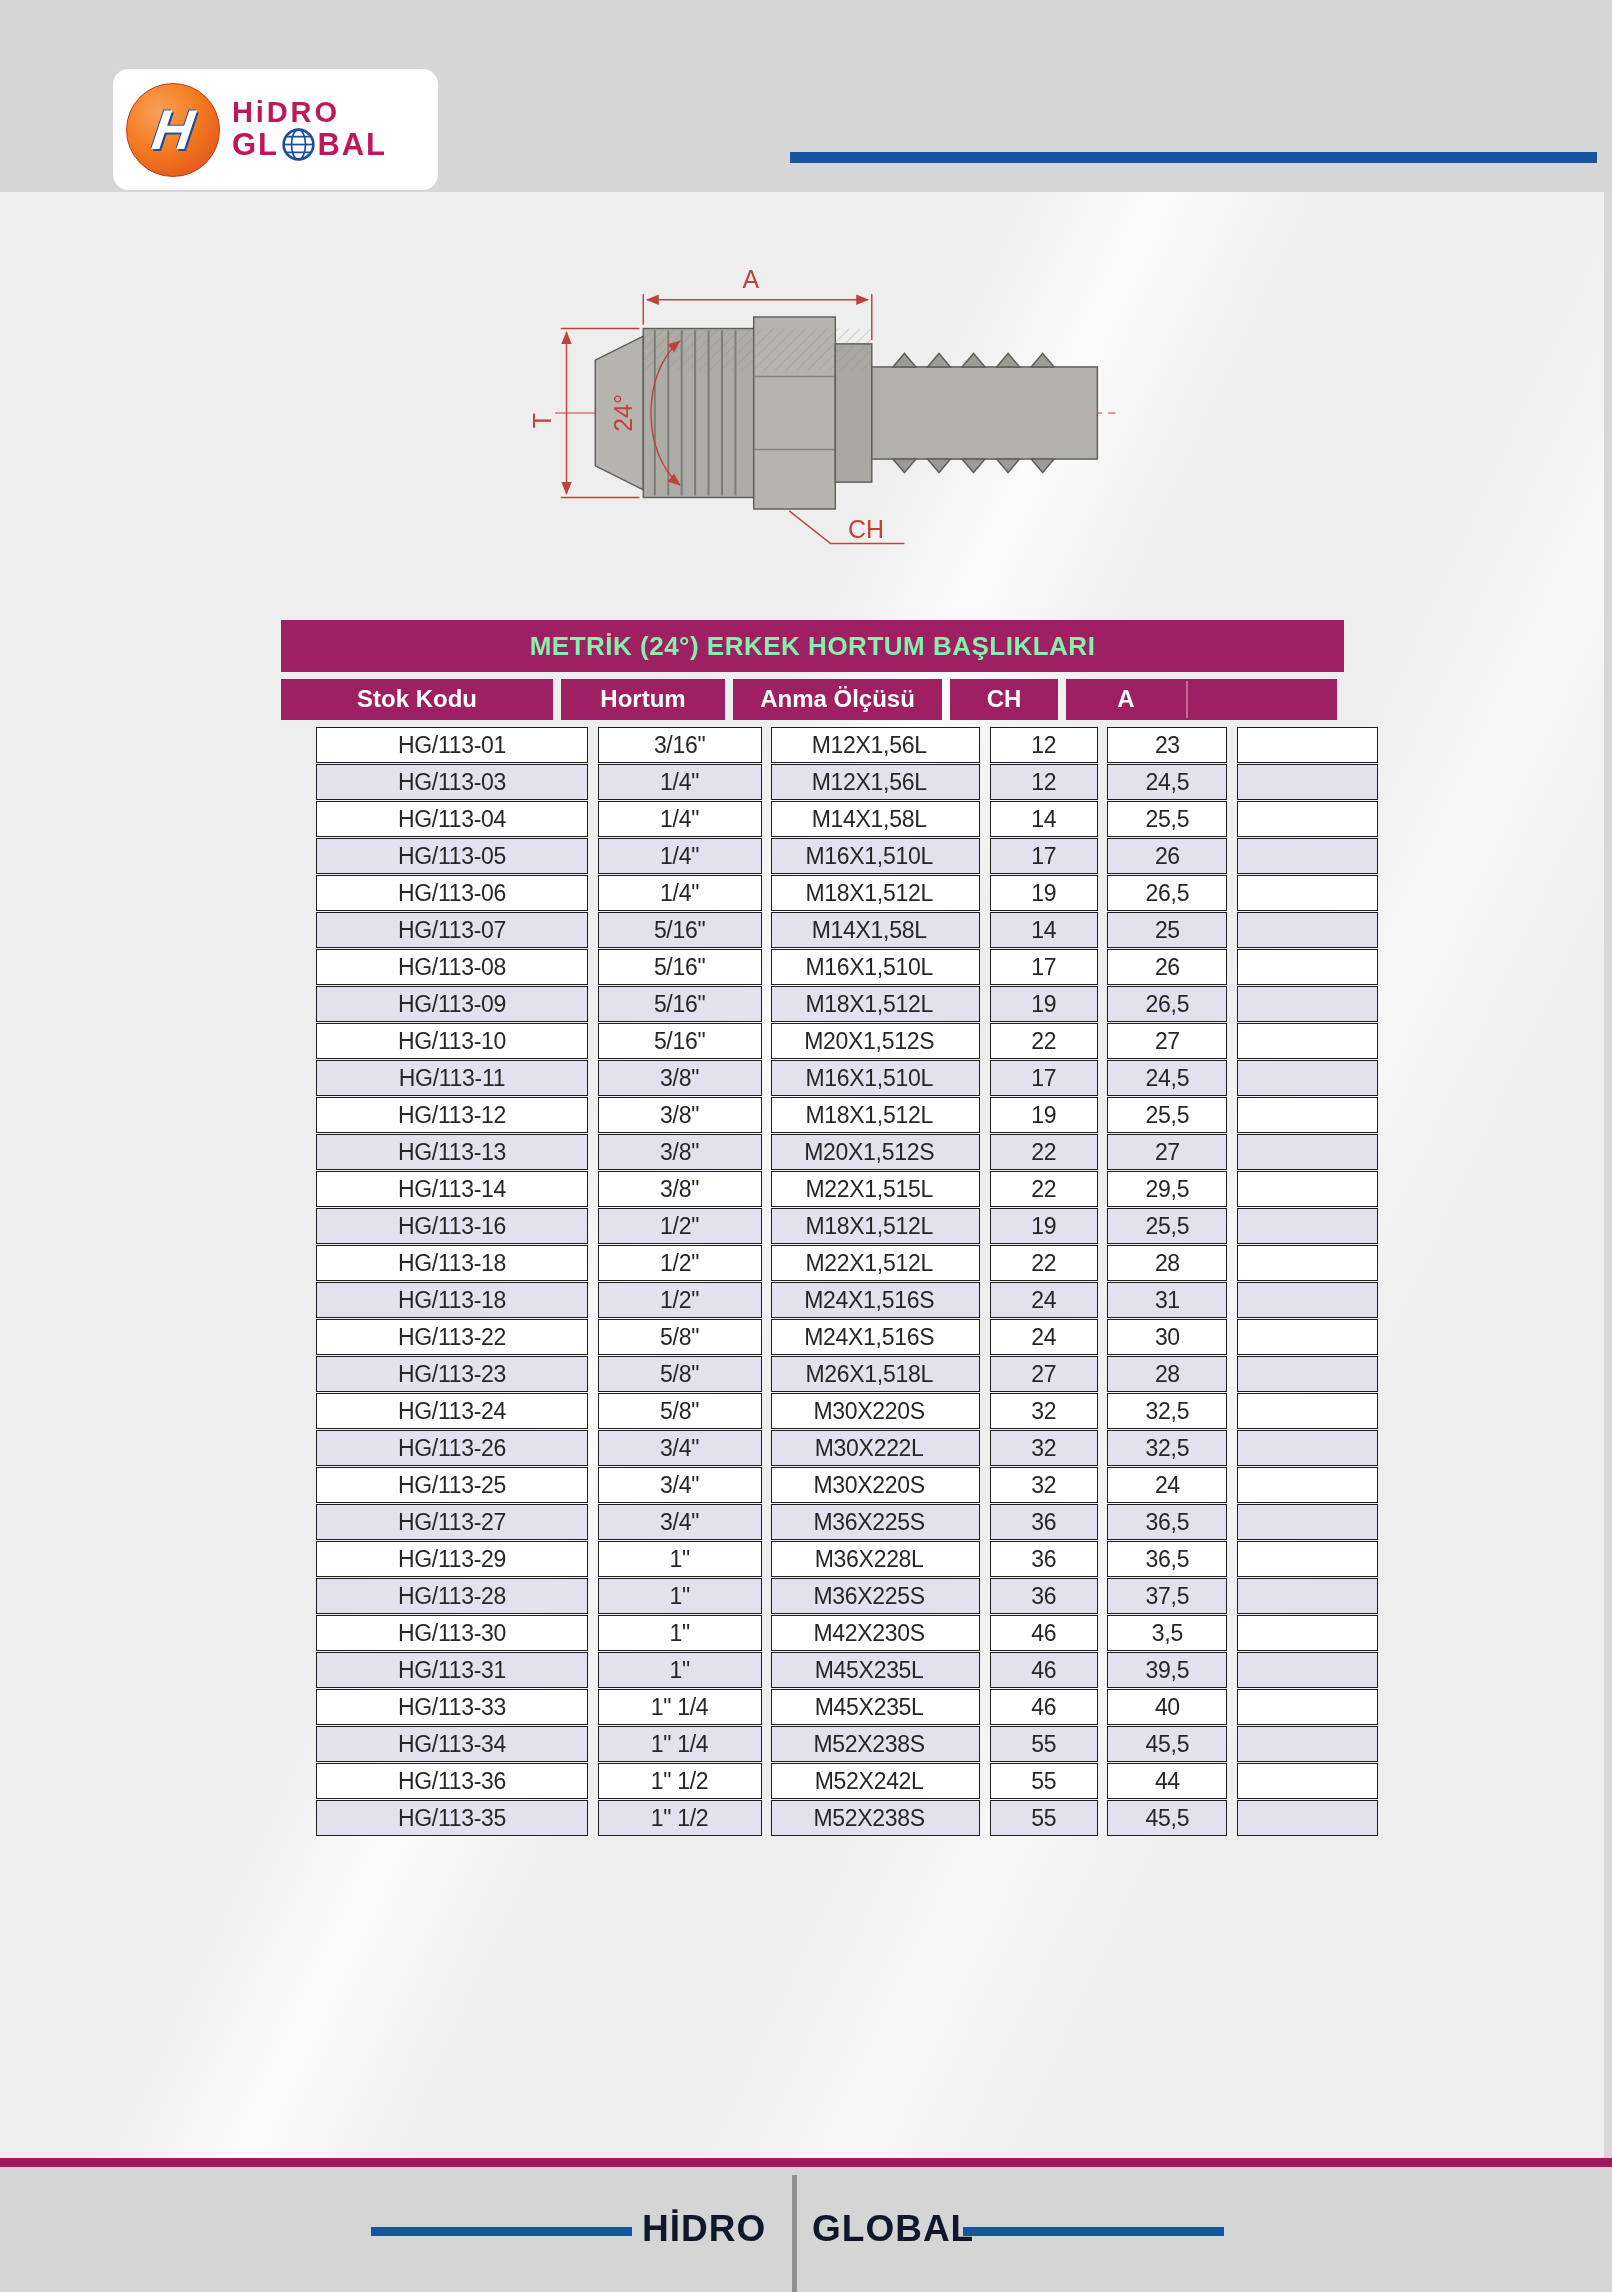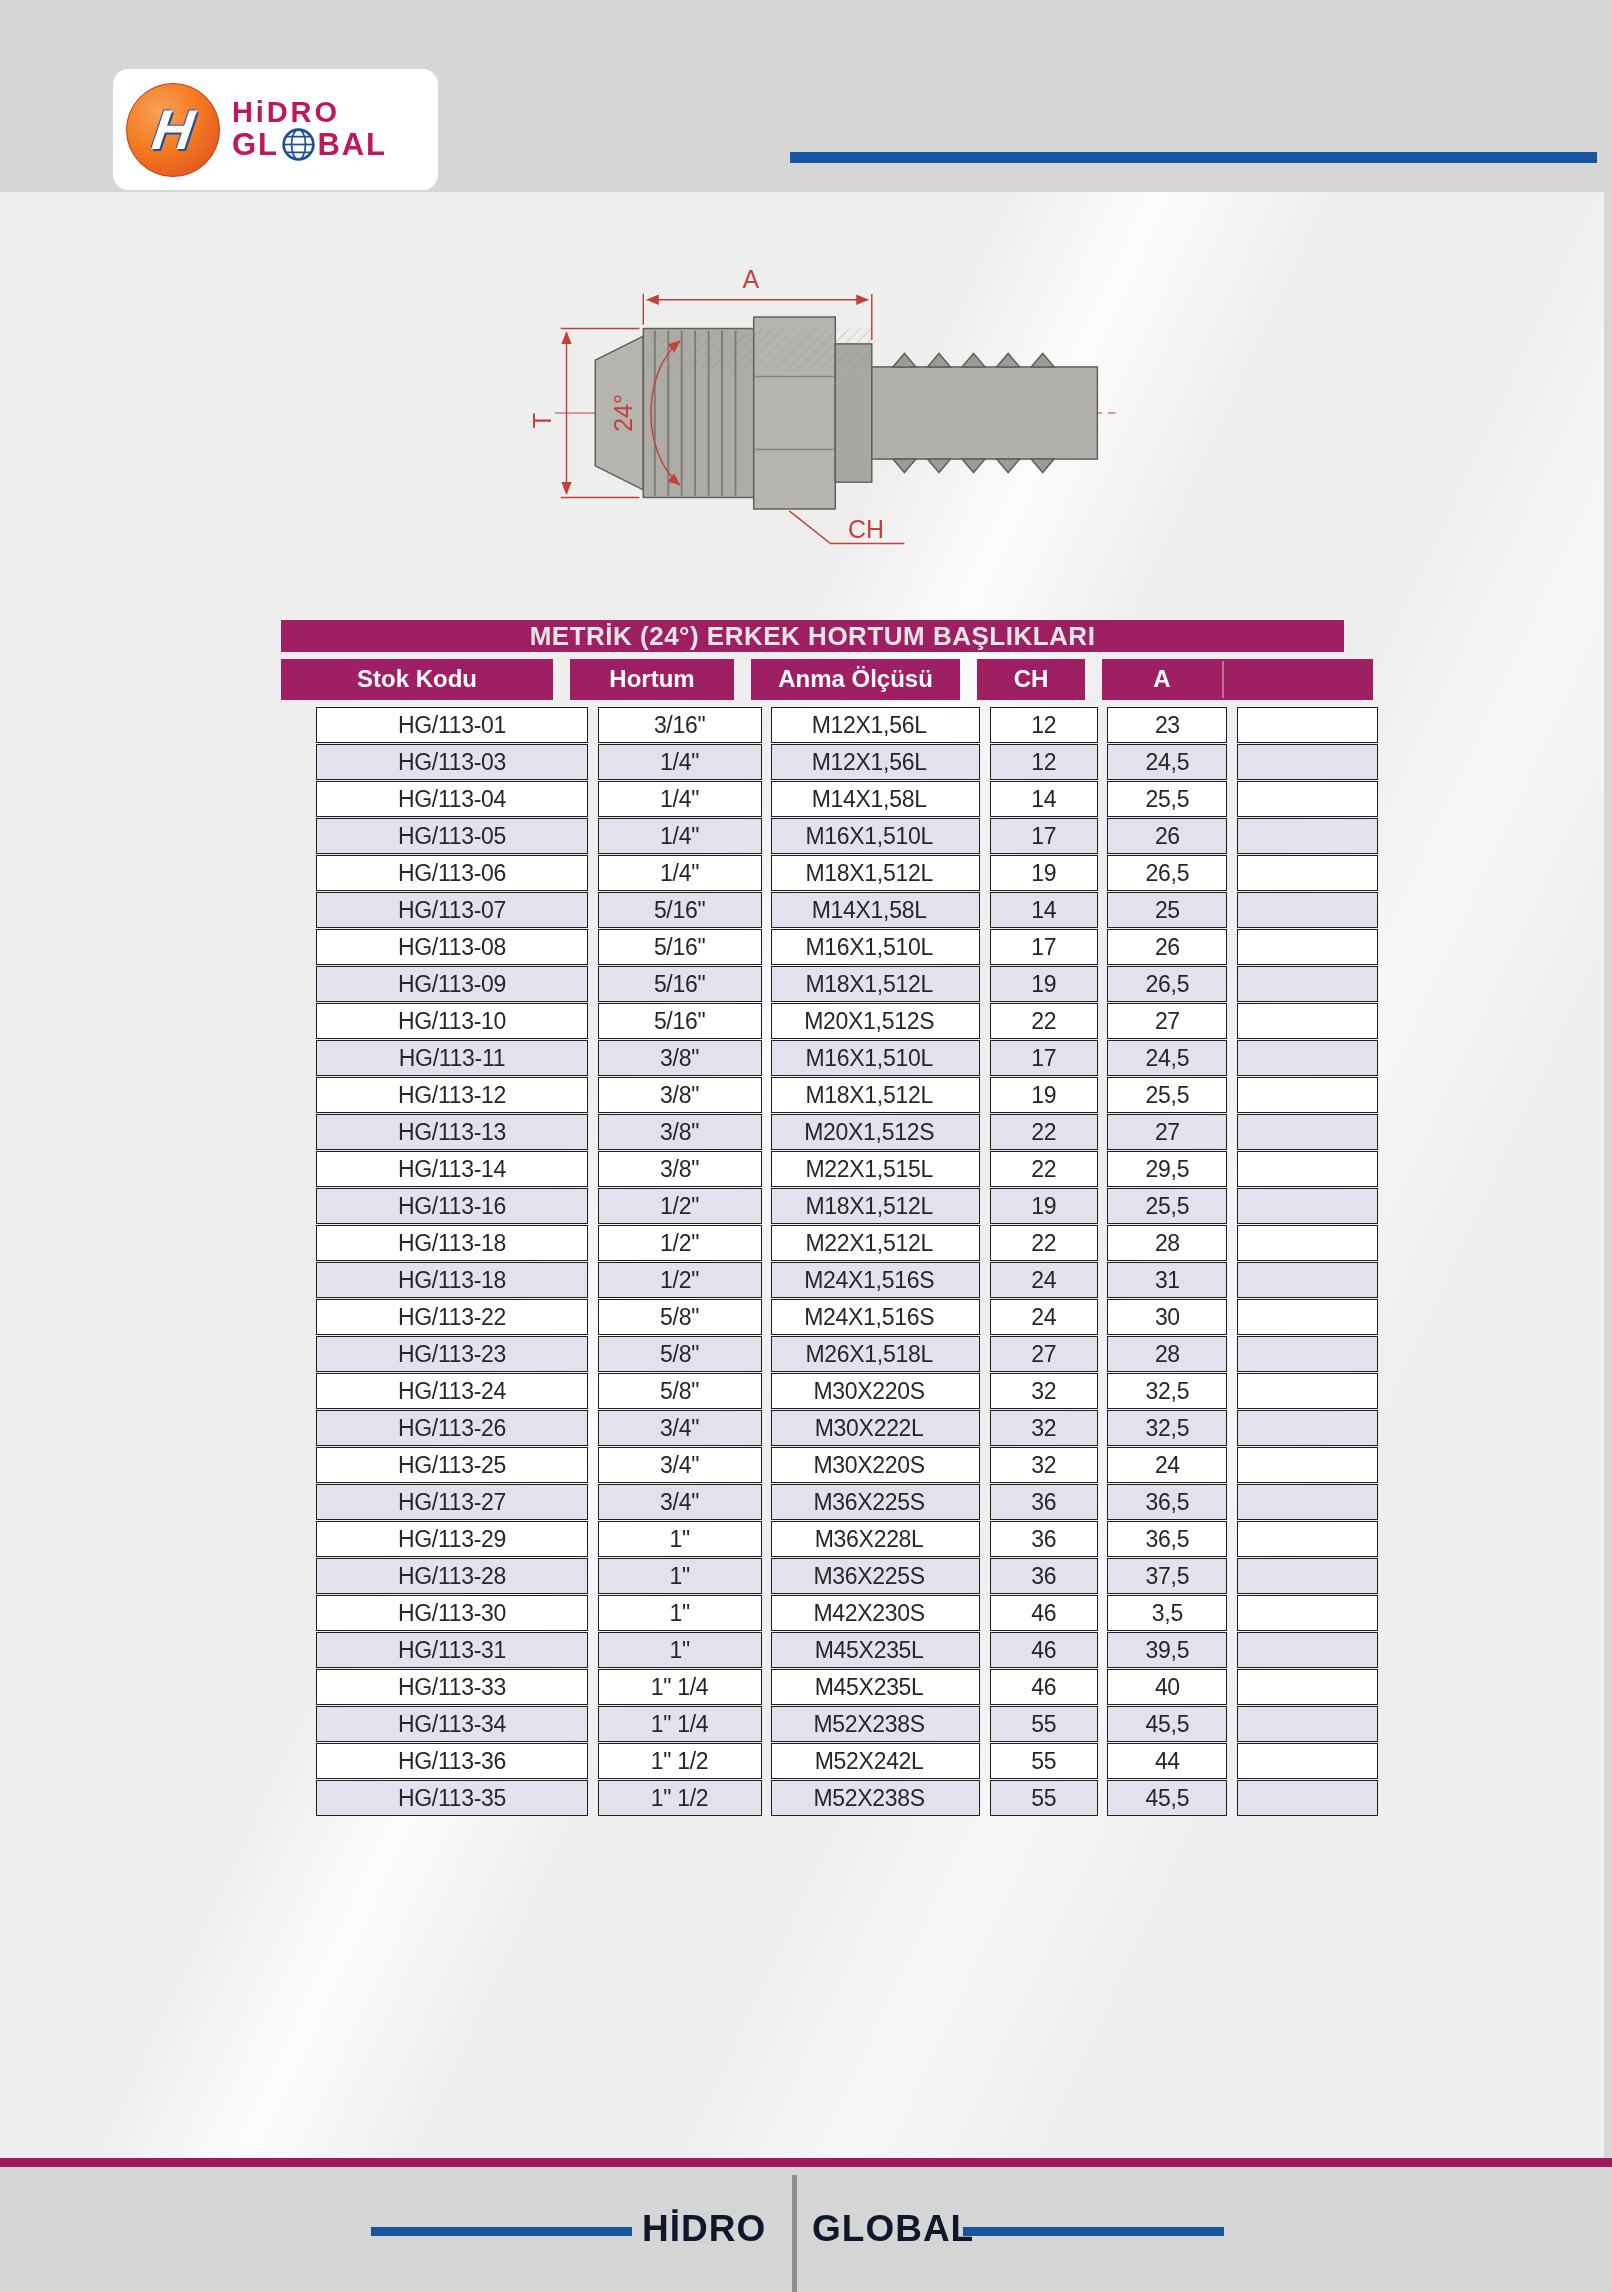--- a/index.html
+++ b/index.html
@@ -29,23 +29,23 @@
      background:
        linear-gradient(115deg,rgba(255,255,255,0) 40%,rgba(255,255,255,.8) 46%,rgba(255,255,255,0) 53%),
        linear-gradient(115deg,rgba(255,255,255,0) 63%,rgba(255,255,255,.55) 70%,rgba(255,255,255,0) 78%),
        #efeeee;}
 
   
   .diagram{position:absolute;left:528px;top:77px;width:605px;height:288px;}
 
   
   .htable{position:absolute;left:281px;top:428px;width:1063px;}
-  .t-title{height:32px;background:#9e1f62;color:#e5e5e5;font-weight:bold;font-size:26px;
+  .t-title{height:52px;background:#9e1f62;color:#86efac;font-weight:bold;font-size:26px;
            display:flex;align-items:center;justify-content:center;letter-spacing:0.5px;}
-  .t-head{display:grid;grid-template-columns:272px 164px 209px 108px 271px;column-gap:17px;
+  .t-head{display:grid;grid-template-columns:272px 164px 209px 108px 271px;column-gap:8px;
           margin-top:6.7px;}
   .h-cell{height:41px;background:#9e1f62;color:#ffffff;font-weight:bold;font-size:24px;
           display:flex;align-items:center;justify-content:center;}
   .h-merged{display:flex;background:#9e1f62;height:41px;}
   .h-merged .a-part{width:120px;display:flex;align-items:center;justify-content:center;
                     color:#fff;font-weight:bold;font-size:24px;}
   .h-merged .seam{width:1.9px;background:rgba(255,255,255,.35);margin:1.9px 0;}
   .h-merged .blank-part{flex:1;}
   .t-body{margin-top:7.7px;padding-left:35px;}
   .trow{display:grid;grid-template-columns:272px 164px 209px 108px 120px 141px;column-gap:9.6px;

